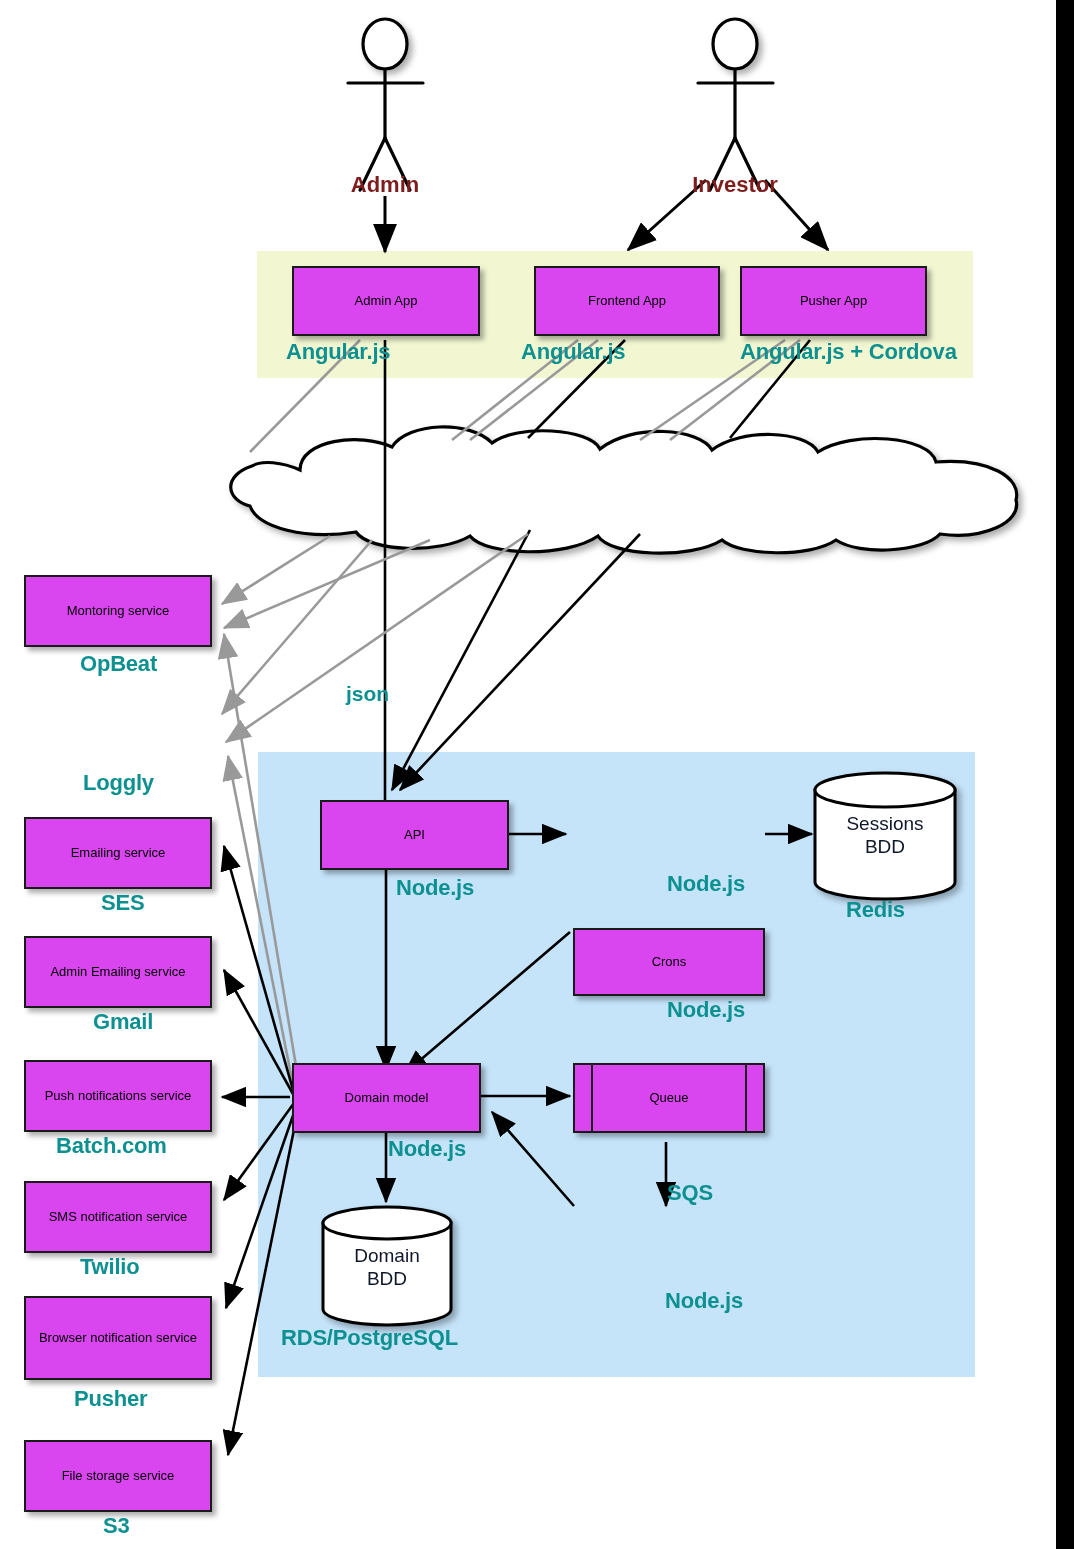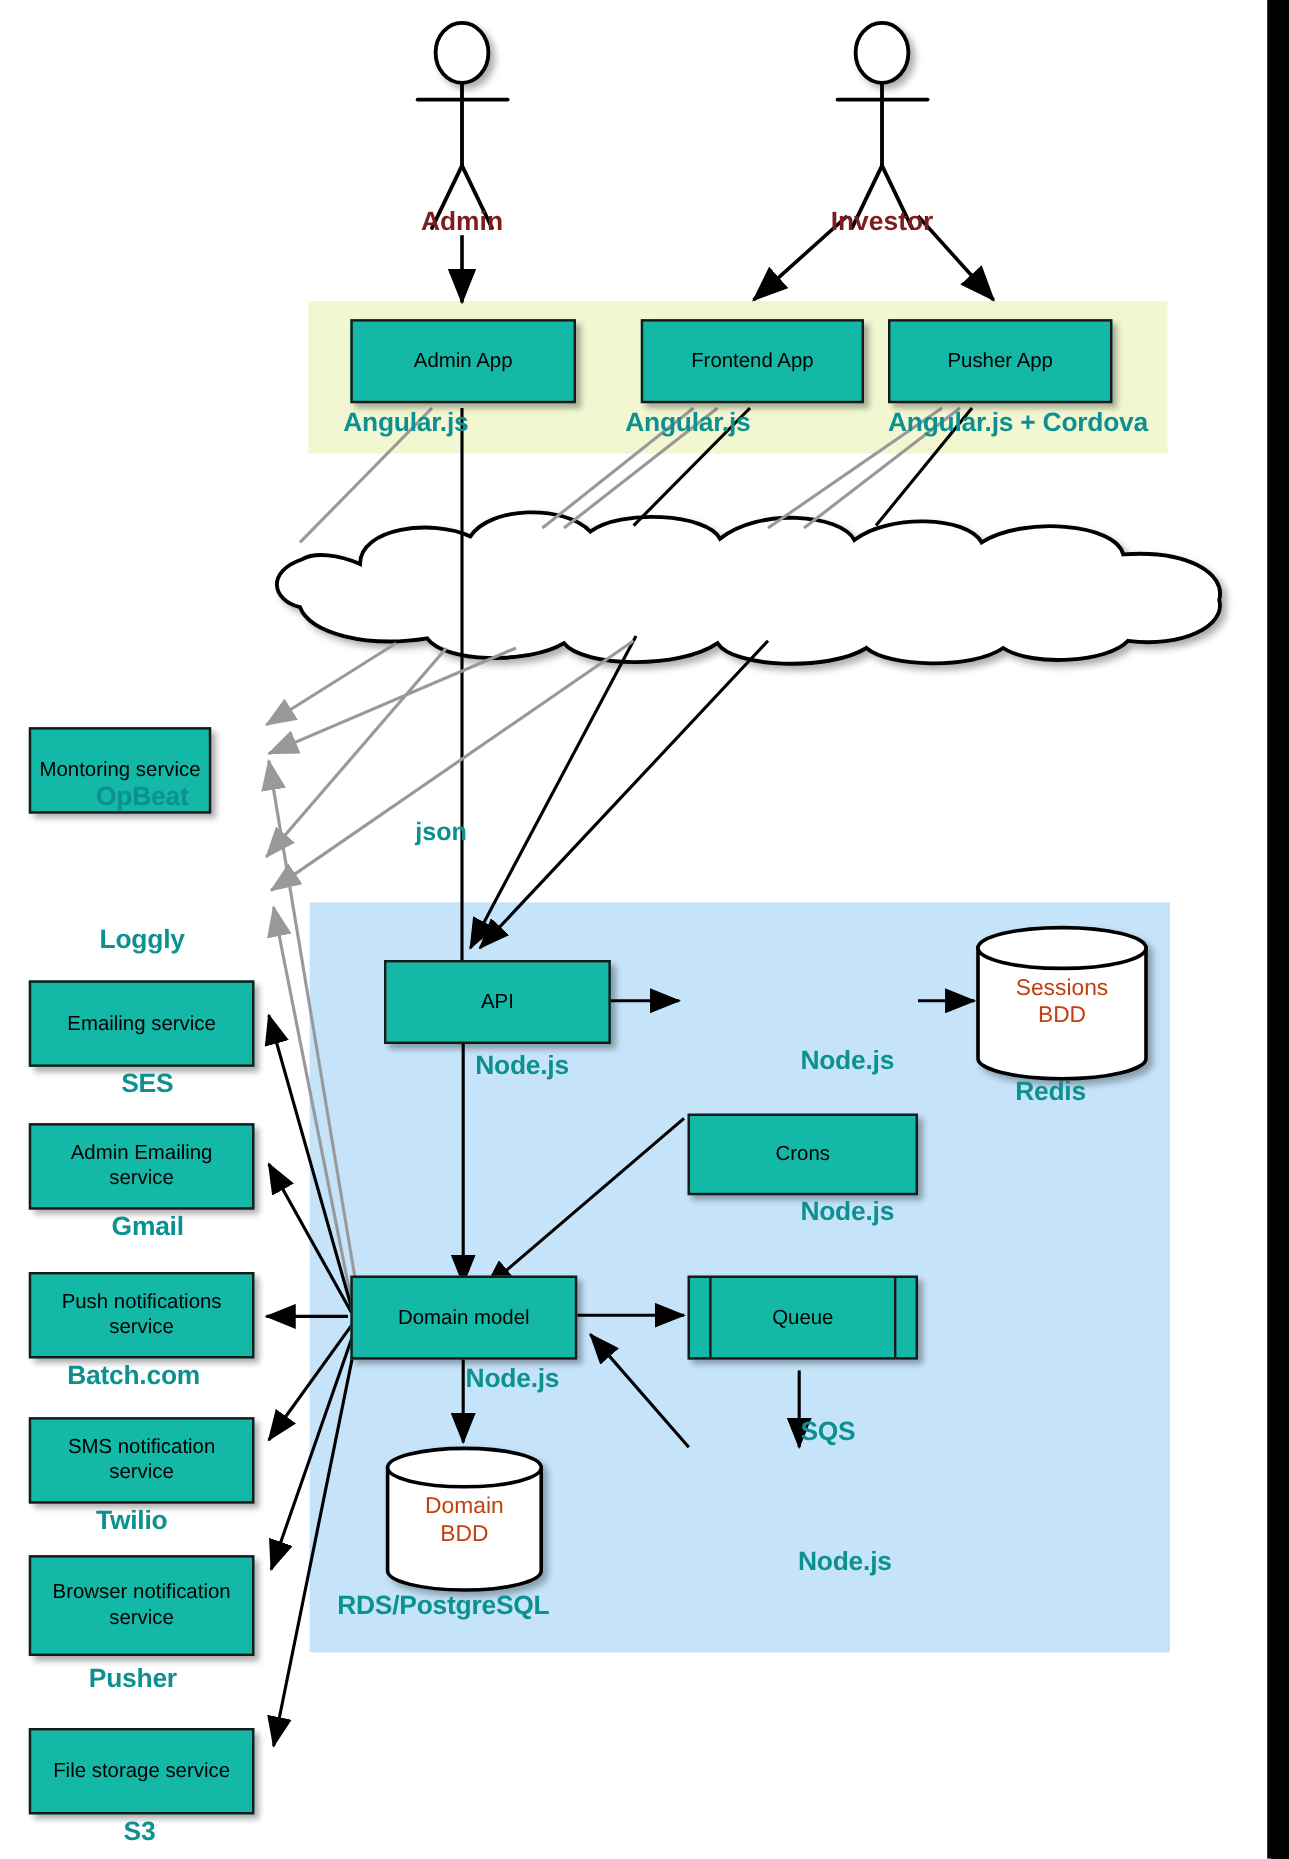--- a/index.html
+++ b/index.html
@@ -10,27 +10,27 @@
   }
   #stage{position:absolute;left:0;top:0;width:1074px;height:1549px;}
   svg#diagram{position:absolute;left:0;top:0;width:1074px;height:1549px;}
 
   .band{position:absolute;}
   .band-client{background:#f2f7d2;}
   .band-backend{background:#c5e4fa;}
 
   .node{
     position:absolute;
-    background:#14b8a6;
+    background:#d946ef;
     border:2px solid #1a1a1a;
     box-sizing:border-box;
     display:flex;align-items:center;justify-content:center;
     text-align:center;
     color:#000000;
-    font-size:17px;
+    font-size:13px;
     line-height:1.22;
     box-shadow:4px 4px 5px rgba(0,0,0,0.32);
   }
   .node span{display:block;padding:0 4px;}
 
   .queue-bar{
     position:absolute;top:0;bottom:0;width:0;
     border-left:2px solid #1a1a1a;
   }
 
@@ -58,21 +58,21 @@
     font-weight:bold;
     font-size:21px;
     white-space:nowrap;
   }
 
   .rightbar{position:absolute;background:#000000;}
 
   .cyl-label{
     position:absolute;
     text-align:center;
-    font-size:19px;line-height:1.22;color:#c2410c;
+    font-size:19px;line-height:1.22;color:#0f172a;
     pointer-events:none;
   }
 </style>
 </head>
 <body>
 
 <div id="stage">
 
   <div class="band band-client" style="left:257px;top:251px;width:716px;height:127px;"></div>
   <div class="band band-backend" style="left:258px;top:752px;width:717px;height:625px;"></div>
@@ -196,21 +196,21 @@
   </div>
   <div class="tech" style="left:521px;top:339px;">Angular.js</div>
 
   <div class="node" style="left:740px;top:266px;width:187px;height:70px;">
     <span>Pusher App</span>
   </div>
   <div class="tech" style="left:740px;top:339px;">Angular.js + Cordova</div>
 
   <div class="edge-label" style="left:346px;top:682px;">json</div>
 
-  <div class="node" style="left:24px;top:606px;width:152px;height:72px;">
+  <div class="node" style="left:24px;top:575px;width:188px;height:72px;">
     <span>Montoring service</span>
   </div>
   <div class="tech" style="left:80px;top:651px;">OpBeat</div>
 
   <div class="tech" style="left:83px;top:770px;">Loggly</div>
 
   <div class="node" style="left:24px;top:817px;width:188px;height:72px;">
     <span>Emailing service</span>
   </div>
   <div class="tech" style="left:101px;top:890px;">SES</div>

